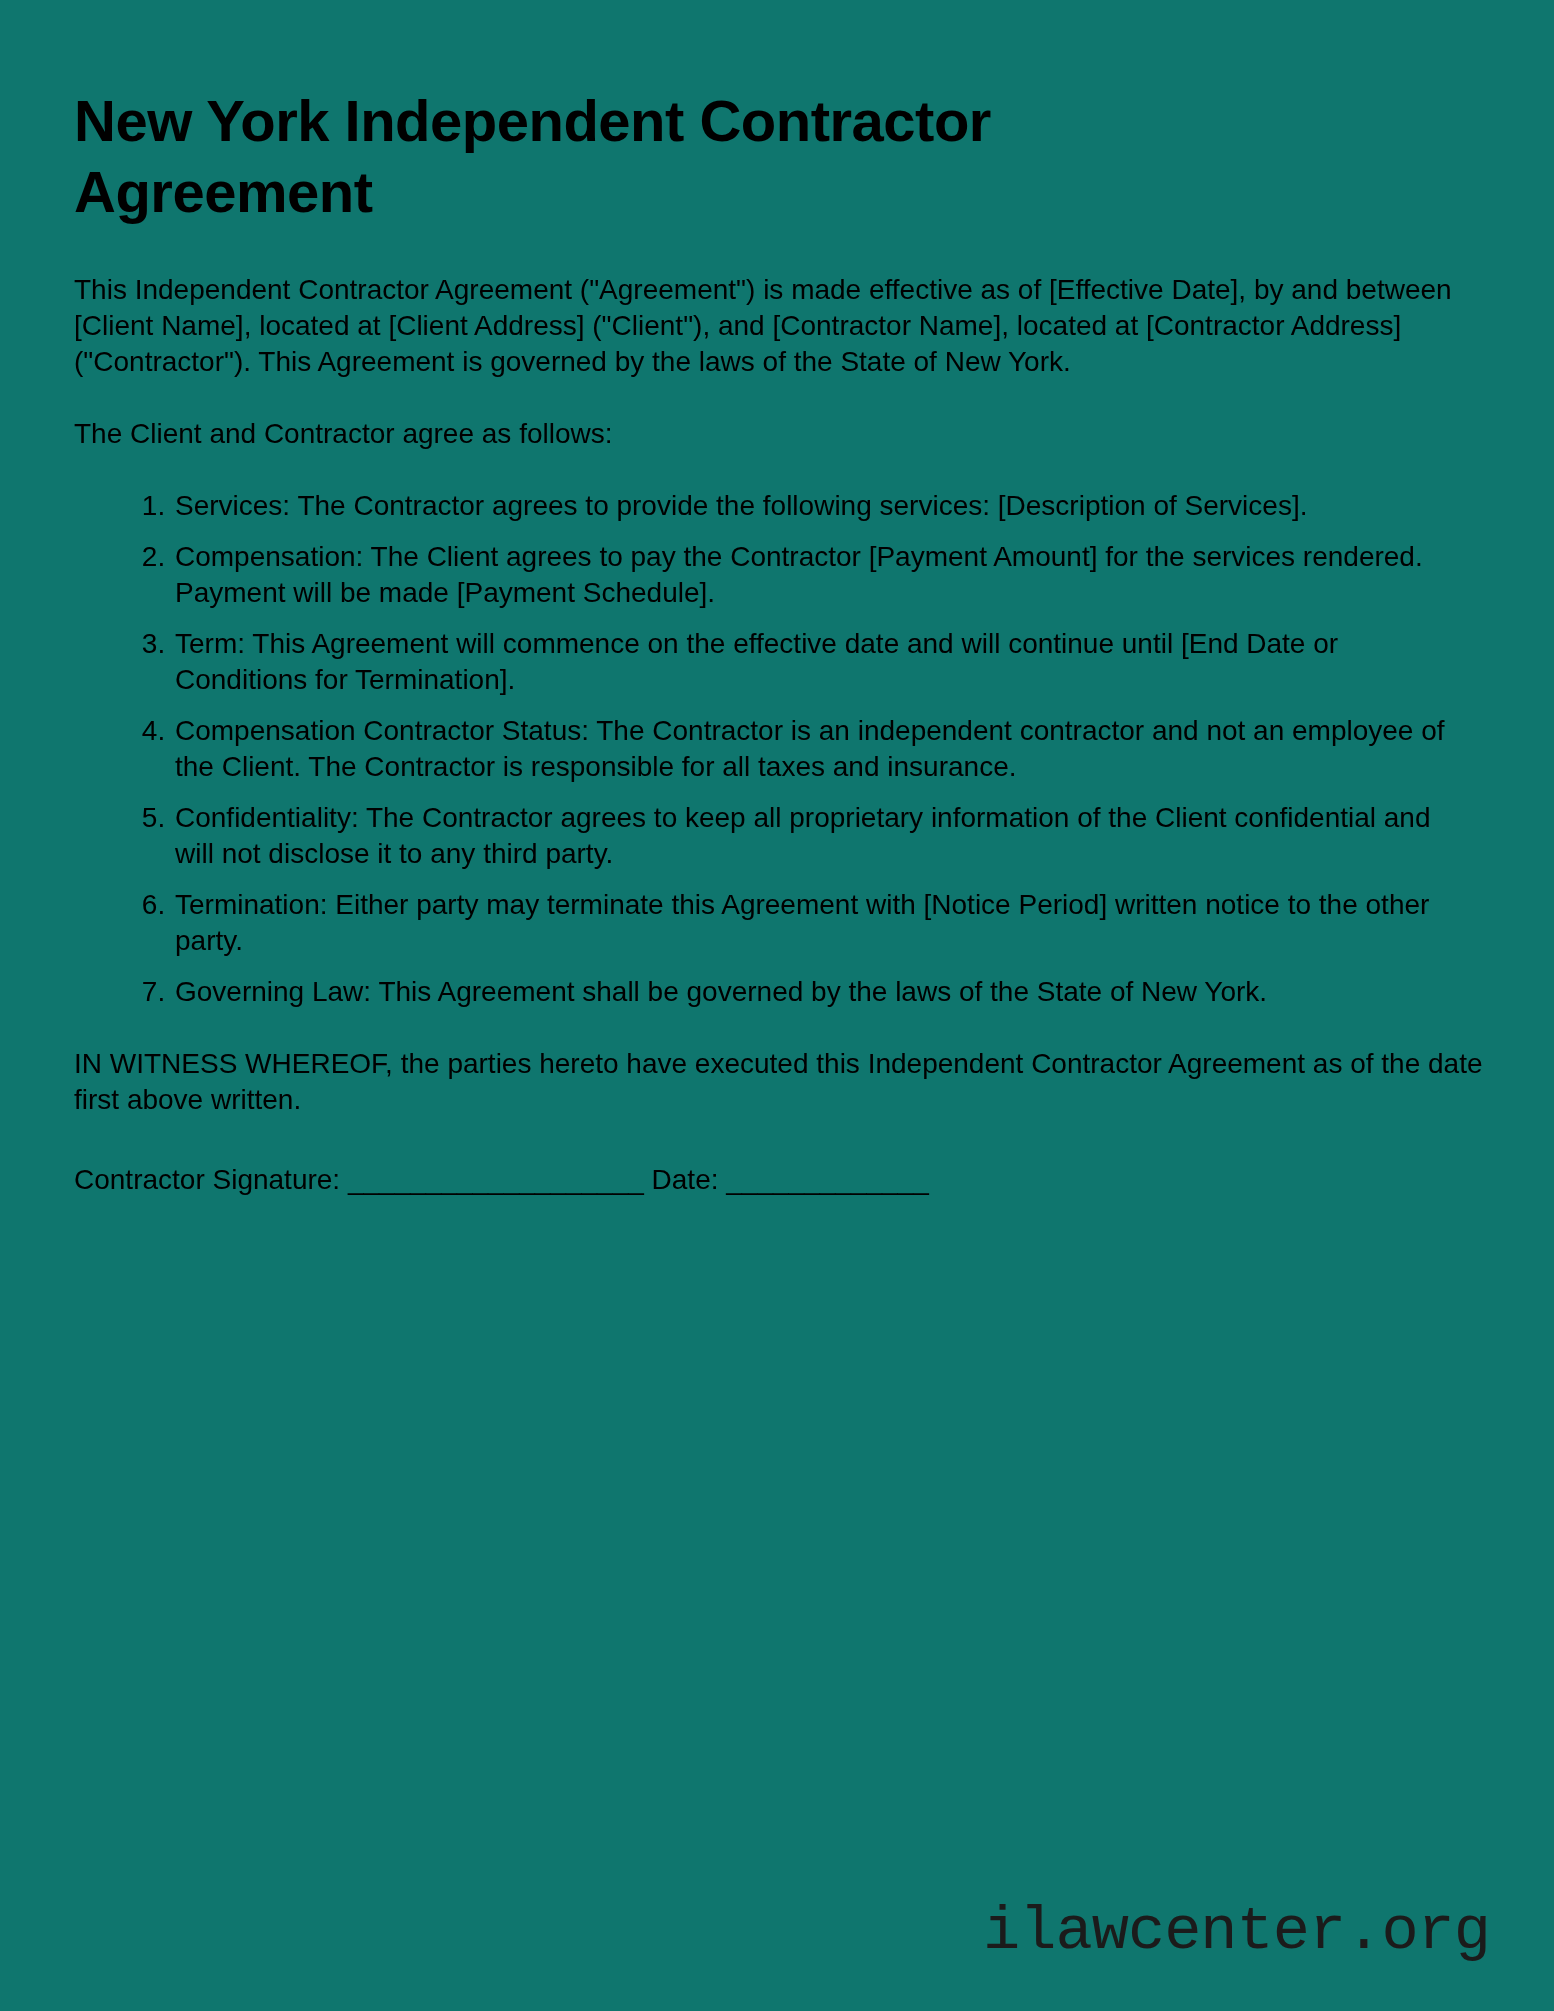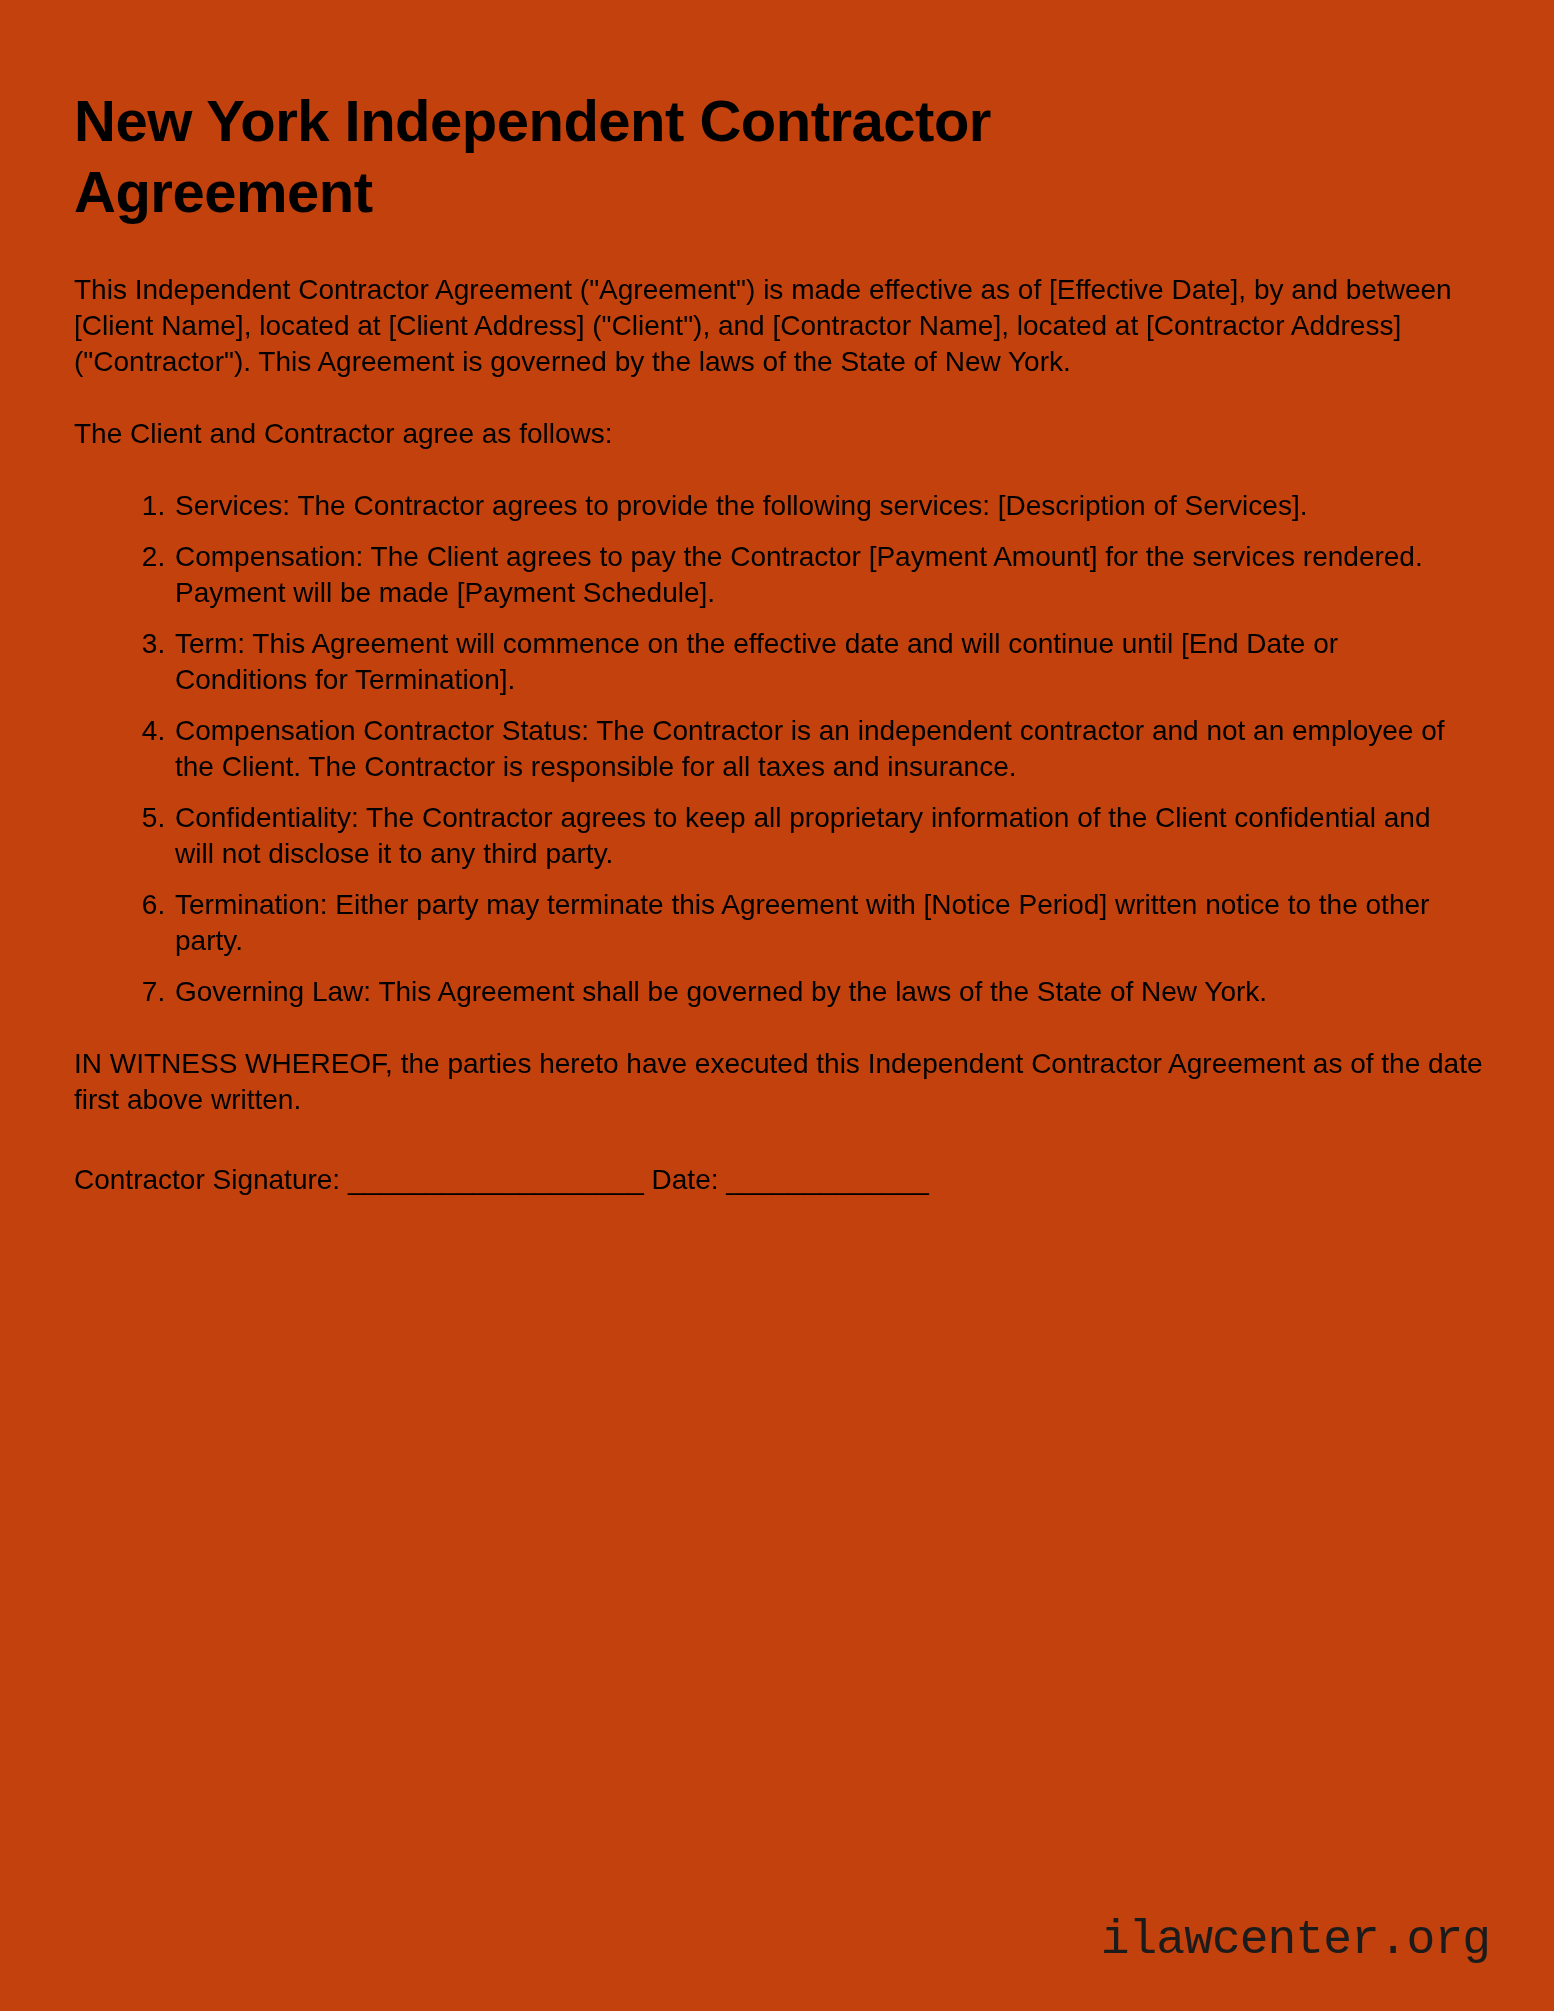--- a/index.html
+++ b/index.html
@@ -53,29 +53,29 @@
     margin: 0 0 30px 0;
     font-size: 28px;
     line-height: 36px;
     white-space: nowrap;
   }
   .page-footer {
     position: absolute;
     right: 64px;
     bottom: 44px;
     font-family: "Liberation Mono", monospace;
-    font-size: 48px;
+    font-size: 62px;
     font-weight: 400;
     letter-spacing: -1px;
   }
 </style>
 </head>
 <body>
 
-<div class="page" style="background: #c2410c; color: rgb(0, 0, 0);">
+<div class="page" style="background: #0f766e; color: rgb(0, 0, 0);">
 
   <h1 class="doc-title">New York Independent Contractor Agreement</h1>
 
   <p class="body-text"><span>This Independent Contractor Agreement ("Agreement") is made effective as of </span><b>[Effective Date]</b><span>, by and between </span><b>[Client Name]</b><span>, located at </span><b>[Client Address]</b><span> ("Client"), and </span><b>[Contractor Name]</b><span>, located at </span><b>[Contractor Address]</b><span> ("Contractor"). This Agreement is governed by the laws of the State of New York.</span></p>
 
   <p class="body-text">The Client and Contractor agree as follows:</p>
 
   <ol class="clauses">
     <li><b>Services:</b><span> The Contractor agrees to provide the following services: </span><b>[Description of Services]</b><span>.</span></li>
     <li><b>Compensation:</b><span> The Client agrees to pay the Contractor </span><b>[Payment Amount]</b><span> for the services rendered. Payment will be made </span><b>[Payment Schedule]</b><span>.</span></li>

